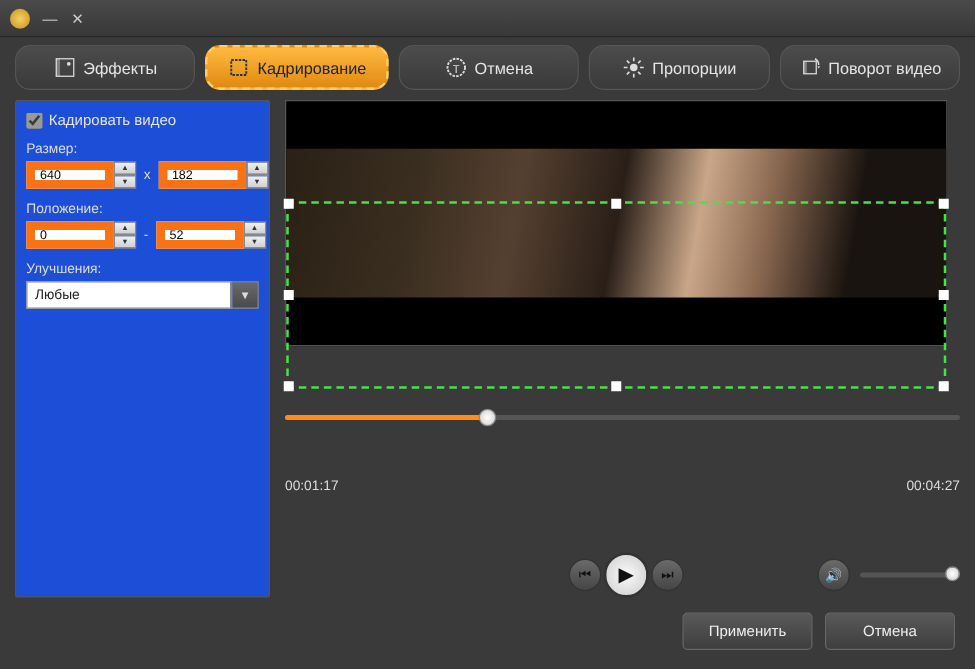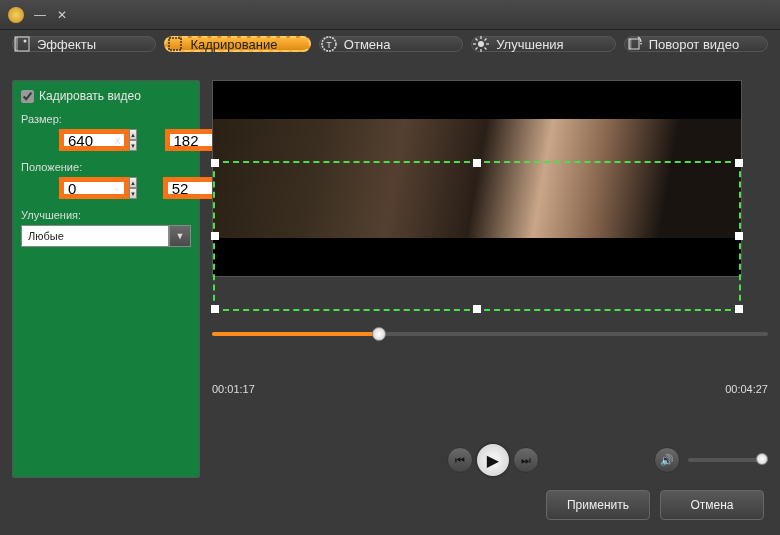--- a/index.html
+++ b/index.html
@@ -5,33 +5,33 @@
   * { box-sizing: border-box; margin: 0; padding: 0; font-family: Arial, sans-serif; }
   body { width: 780px; height: 535px; background: #3a3a3a; overflow: hidden; }
   
   .titlebar { height: 30px; background: linear-gradient(#4a4a4a, #383838); display: flex; align-items: center; padding: 0 8px; border-bottom: 1px solid #222; }
   .titlebar .app-icon { width: 16px; height: 16px; background: radial-gradient(circle, #f5d060, #c89020); border-radius: 50%; margin-right: 8px; }
   .titlebar .title { color: #ddd; font-size: 13px; flex: 1; }
   .titlebar .winbtns { display: flex; gap: 6px; }
   .titlebar .winbtn { width: 16px; height: 16px; color: #ccc; font-size: 12px; display: flex; align-items: center; justify-content: center; cursor: pointer; }
   
   .tabbar { height: 44px; padding: 6px 12px; display: flex; gap: 8px; background: #3a3a3a; }
-  .tab { flex: 1; min-width: 130px; height: 16px; display: flex; align-items: center; justify-content: flex-start; gap: 6px; color: #e5e5e5; font-size: 13px; border: 1px solid #555; border-radius: 12px; background: linear-gradient(#4c4c4c, #3a3a3a); cursor: pointer; }
+  .tab { flex: 1; min-width: 130px; height: 36px; display: flex; align-items: center; justify-content: center; gap: 6px; color: #e5e5e5; font-size: 13px; border: 1px solid #555; border-radius: 12px; background: linear-gradient(#4c4c4c, #3a3a3a); cursor: pointer; }
   .tab.active { background: linear-gradient(#ffb940, #e08a10); border: 2px dashed #ffcc66; color: #222; font-weight: 500; }
   .tab .icon { width: 18px; height: 18px; display: flex; align-items: center; justify-content: center; }
   
   .content { display: flex; padding: 6px 12px 0 12px; gap: 12px; height: 404px; }
   
-  .sidebar { width: 188px; background: #15803d; border: 1px solid #555; border-radius: 2px; padding: 8px; color: #e5e5e5; font-size: 12px; }
+  .sidebar { width: 204px; background: #1d4ed8; border: 1px solid #555; border-radius: 2px; padding: 8px; color: #e5e5e5; font-size: 12px; }
   .checkbox-row { display: flex; align-items: center; gap: 5px; margin-bottom: 10px; }
   .checkbox-row input { accent-color: #999; }
   .label { font-size: 11px; color: #ddd; margin-bottom: 4px; }
   .row-inputs { display: flex; align-items: center; gap: 4px; margin-bottom: 10px; }
   .spinner { display: flex; width: 88px; height: 22px; }
-  .spinner input { width: 70px; height: 22px; border: 5px solid #f97316; background: #fff; font-size: 15px; padding: 0 4px; margin-left: 38px; }
+  .spinner input { width: 70px; height: 22px; border: 7px solid #f97316; background: #fff; font-size: 10px; padding: 0 4px; }
   .spinner .arrows { width: 18px; display: flex; flex-direction: column; }
   .spinner .arrow { flex: 1; background: linear-gradient(#f0f0f0, #d0d0d0); border: 1px solid #888; font-size: 6px; display: flex; align-items: center; justify-content: center; cursor: pointer; color: #333; }
   .sep { color: #ddd; font-size: 11px; padding: 0 2px; }
   .select-row { display: flex; margin-bottom: 8px; }
   .select-input { flex: 1; height: 22px; background: #fff; border: 1px solid #888; font-size: 11px; padding: 0 6px; display: flex; align-items: center; color: #222; }
   .select-btn { width: 22px; height: 22px; background: linear-gradient(#6a6a6a, #4a4a4a); border: 1px solid #888; display: flex; align-items: center; justify-content: center; cursor: pointer; color: #ddd; font-size: 9px; }
   
   .preview-area { flex: 1; display: flex; flex-direction: column; gap: 41px; }
   .video-box { position: relative; width: 530px; height: 300px; background: #000; border: 1px solid #555; }
   .video-frame { position: absolute; top: 38px; bottom: 38px; left: 0; right: 0; background: linear-gradient(100deg, #2a2015 0%, #3a2e20 20%, #554030 35%, #2a1f18 50%, #c9a688 62%, #8a6850 72%, #1a1410 85%); }
@@ -108,21 +108,21 @@
             <line x1="9" y1="14" x2="9" y2="17"></line>
             <line x1="1" y1="9" x2="4" y2="9"></line>
             <line x1="14" y1="9" x2="17" y2="9"></line>
             <line x1="3.5" y1="3.5" x2="5.5" y2="5.5"></line>
             <line x1="12.5" y1="12.5" x2="14.5" y2="14.5"></line>
             <line x1="3.5" y1="14.5" x2="5.5" y2="12.5"></line>
             <line x1="12.5" y1="5.5" x2="14.5" y2="3.5"></line>
           </g>
         </svg>
       </span>
-    <span>Улучшения</span>
+    <span>Пропорции</span>
   </div>
   <div class="tab">
     <span class="icon">
         <svg width="18" height="18" viewBox="0 0 18 18">
           <rect x="4" y="4" width="10" height="10" fill="none" stroke="#ddd" stroke-width="1"></rect>
           <rect x="4" y="4" width="2.5" height="10" fill="#ddd" opacity=".4"></rect>
           <path d="M13 2 A6 6 0 0 1 16 7" fill="none" stroke="#ddd" stroke-width="1.2"></path>
           <polygon points="15,8 17,8 16,10" fill="#ddd"></polygon>
         </svg>
       </span>

